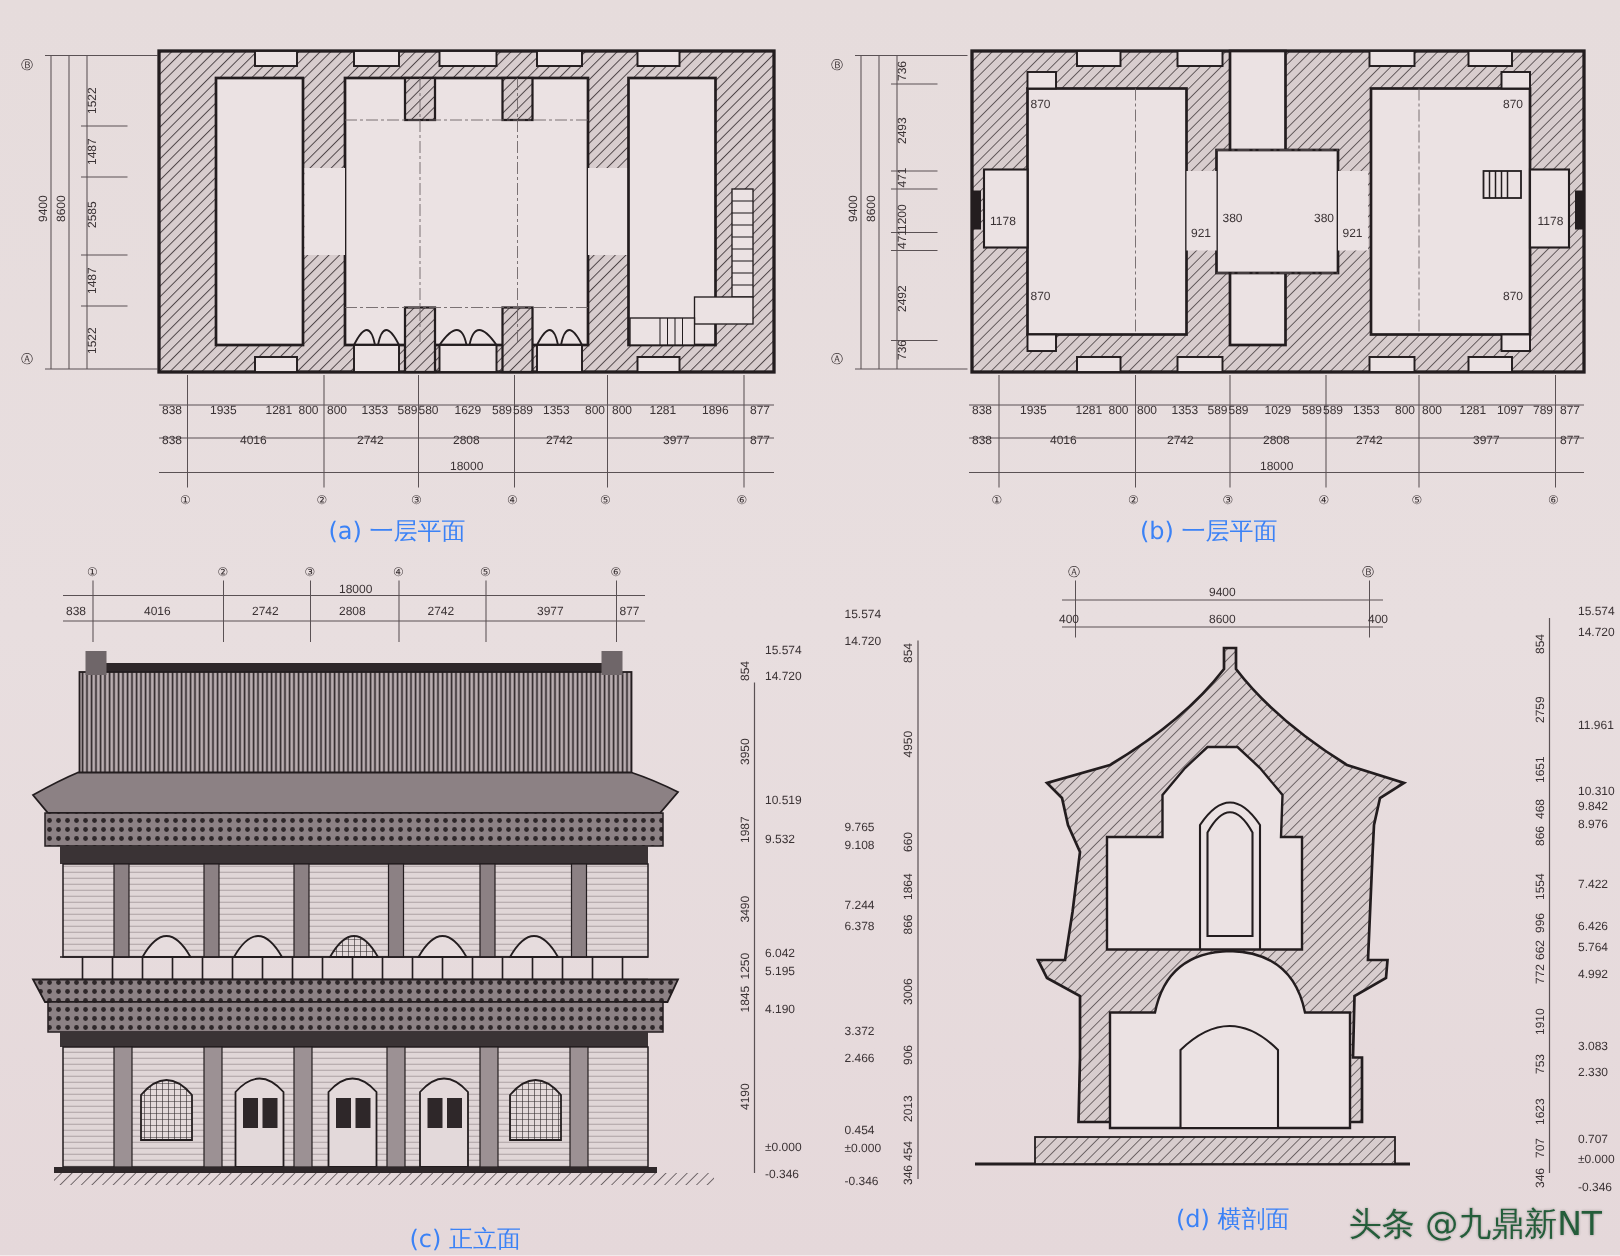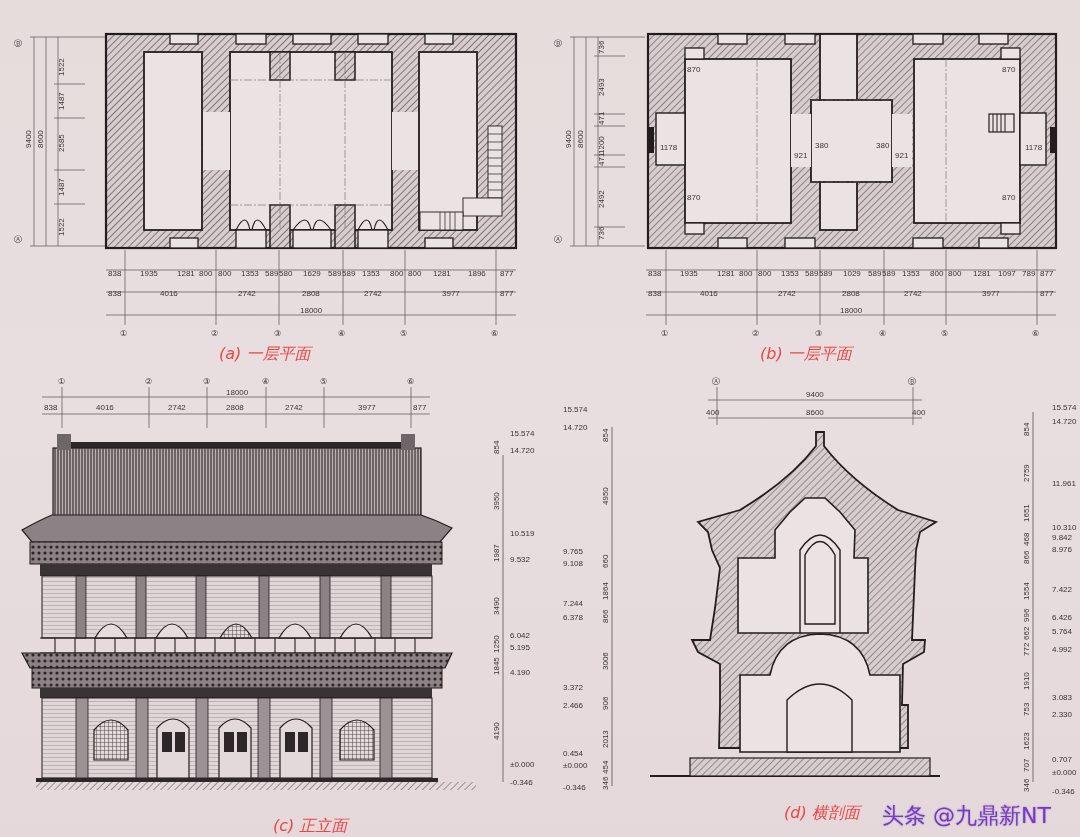--- a/index.html
+++ b/index.html
@@ -7,26 +7,26 @@
     width: 1080px; height: 837px; overflow: hidden;
     background: linear-gradient(180deg, #e6dcdc 0%, #e8dedf 50%, #e5d8da 100%);
     font-family: "Liberation Sans", sans-serif;
     color: #2a2426;
     position: relative;
   }
   .panel { position: absolute; }
   svg { position: absolute; left: 0; top: 0; overflow: visible; }
   .dim { font-family: "Liberation Sans Narrow", "Liberation Sans", sans-serif; font-size: 8px; fill: #3a3234; }
   .caption {
-    position: absolute; font-size: 16px; color: #ef4444;
-    font-family: "DejaVu Sans", sans-serif; white-space: nowrap; font-style: italic;
+    position: absolute; font-size: 16px; color: #3b82f6;
+    font-family: "DejaVu Sans", sans-serif; white-space: nowrap;
   }
   .watermark {
-    position: absolute; right: 29px; bottom: 6px;
-    font-size: 22px; color: #6d28d9; opacity: 0.92;
+    position: absolute; right: 12px; bottom: 6px;
+    font-size: 22px; color: #14532d; opacity: 0.92;
     text-shadow: 0 0 2px rgba(0,0,0,0.35);
     font-family: "DejaVu Sans", sans-serif; white-space: nowrap;
   }
 </style>
 </head>
 <body>
 
 <div class="panel" style="left:0;top:0;width:540px;height:370px;">
   <svg width="540" height="370">
     <defs>

